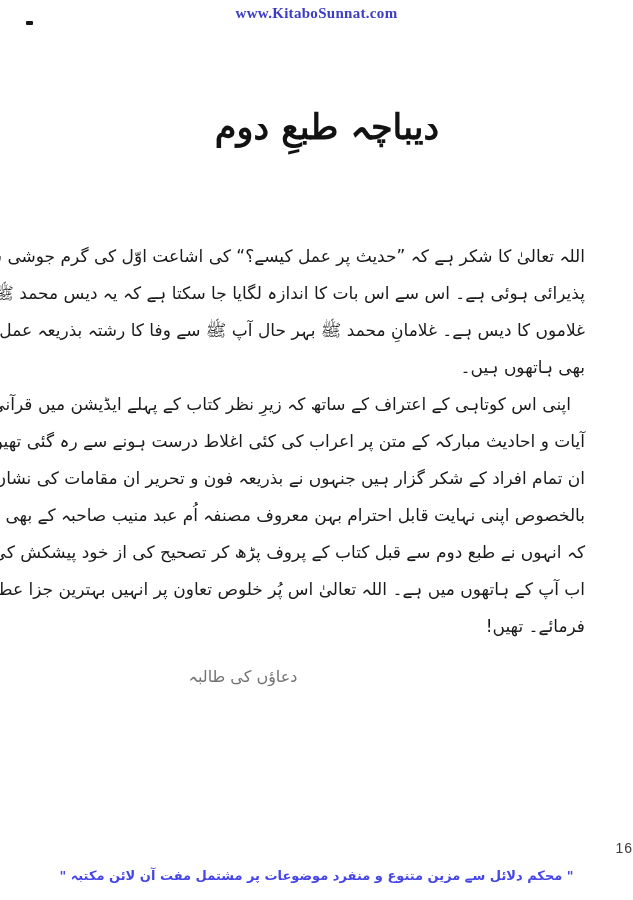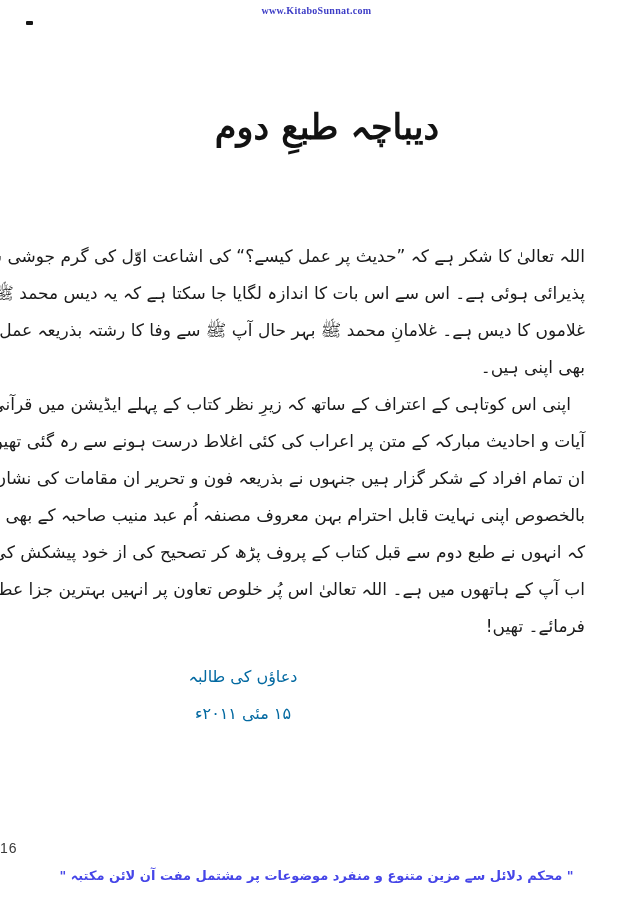--- a/index.html
+++ b/index.html
@@ -18,21 +18,21 @@
     background: #ffffff;
   }
   .header-url {
     position: absolute;
     top: 5px;
     left: 0;
     right: 0;
     text-align: center;
     font-family: "Liberation Serif", serif;
     font-weight: bold;
-    font-size: 10px;
+    font-size: 15px;
     color: #3c3cc6;
     letter-spacing: 0.3px;
     text-decoration: none;
   }
   .ink-speck {
     position: absolute;
     left: 26px;
     top: 21px;
     width: 7px;
     height: 4px;
@@ -75,28 +75,28 @@
   }
   .signature-block {
     position: absolute;
     top: 658px;
     left: 163px;
     width: 160px;
     direction: rtl;
     text-align: center;
     font-size: 16px;
     line-height: 37px;
-    color: #0369a1;
+    color: #737373;
   }
   .page-number {
     position: absolute;
     top: 840px;
     left: 0;
     right: 0;
-    text-align: left;
+    text-align: right;
     font-size: 14px;
     letter-spacing: 1px;
     color: #3a3a3a;
     font-family: "Liberation Sans", sans-serif;
   }
   .footer-tagline {
     position: absolute;
     top: 868px;
     left: 0;
     right: 0;
@@ -116,35 +116,34 @@
 
   <div class="ink-speck"></div>
 
   <div class="title">دیباچہ طبعِ دوم</div>
 
   <div class="body-text">
     <div class="paragraph">
       <div class="para-line">اللہ تعالیٰ کا شکر ہے کہ ”حدیث پر عمل کیسے؟“ کی اشاعت اوّل کی گرم جوشی سے</div>
       <div class="para-line">پذیرائی ہوئی ہے۔ اس سے اس بات کا اندازہ لگایا جا سکتا ہے کہ یہ دیس محمد ﷺ کے</div>
       <div class="para-line">غلاموں کا دیس ہے۔ غلامانِ محمد ﷺ بہر حال آپ ﷺ سے وفا کا رشتہ بذریعہ عمل جوڑنا</div>
-      <div class="para-line last-line">بھی اپنی ہیں۔</div>
+      <div class="para-line last-line">بھی ہاتھوں ہیں۔</div>
     </div>
     <div class="paragraph">
       <div class="para-line indent">اپنی اس کوتاہی کے اعتراف کے ساتھ کہ زیرِ نظر کتاب کے پہلے ایڈیشن میں قرآنی</div>
       <div class="para-line">آیات و احادیث مبارکہ کے متن پر اعراب کی کئی اغلاط درست ہونے سے رہ گئی تھیں، ہم</div>
       <div class="para-line">ان تمام افراد کے شکر گزار ہیں جنہوں نے بذریعہ فون و تحریر ان مقامات کی نشان دہی کی۔</div>
       <div class="para-line">بالخصوص اپنی نہایت قابل احترام بہن معروف مصنفہ اُم عبد منیب صاحبہ کے بھی شکر گزار ہیں</div>
       <div class="para-line">کہ انہوں نے طبع دوم سے قبل کتاب کے پروف پڑھ کر تصحیح کی از خود پیشکش کی، جو الحمد للہ</div>
       <div class="para-line">اب آپ کے ہاتھوں میں ہے۔ اللہ تعالیٰ اس پُر خلوص تعاون پر انہیں بہترین جزا عطا</div>
       <div class="para-line last-line">فرمائے۔ تھیں!</div>
     </div>
   </div>
 
   <div class="signature-block">
     <div>دعاؤں کی طالبہ</div>
-    <div>۱۵ مئی ۲۰۱۱ء</div>
   </div>
 
   <div class="page-number">16</div>
 
   <div class="footer-tagline">" محکم دلائل سے مزین متنوع و منفرد موضوعات پر مشتمل مفت آن لائن مکتبہ "</div>
 
 </div>
 
 </body></html>

